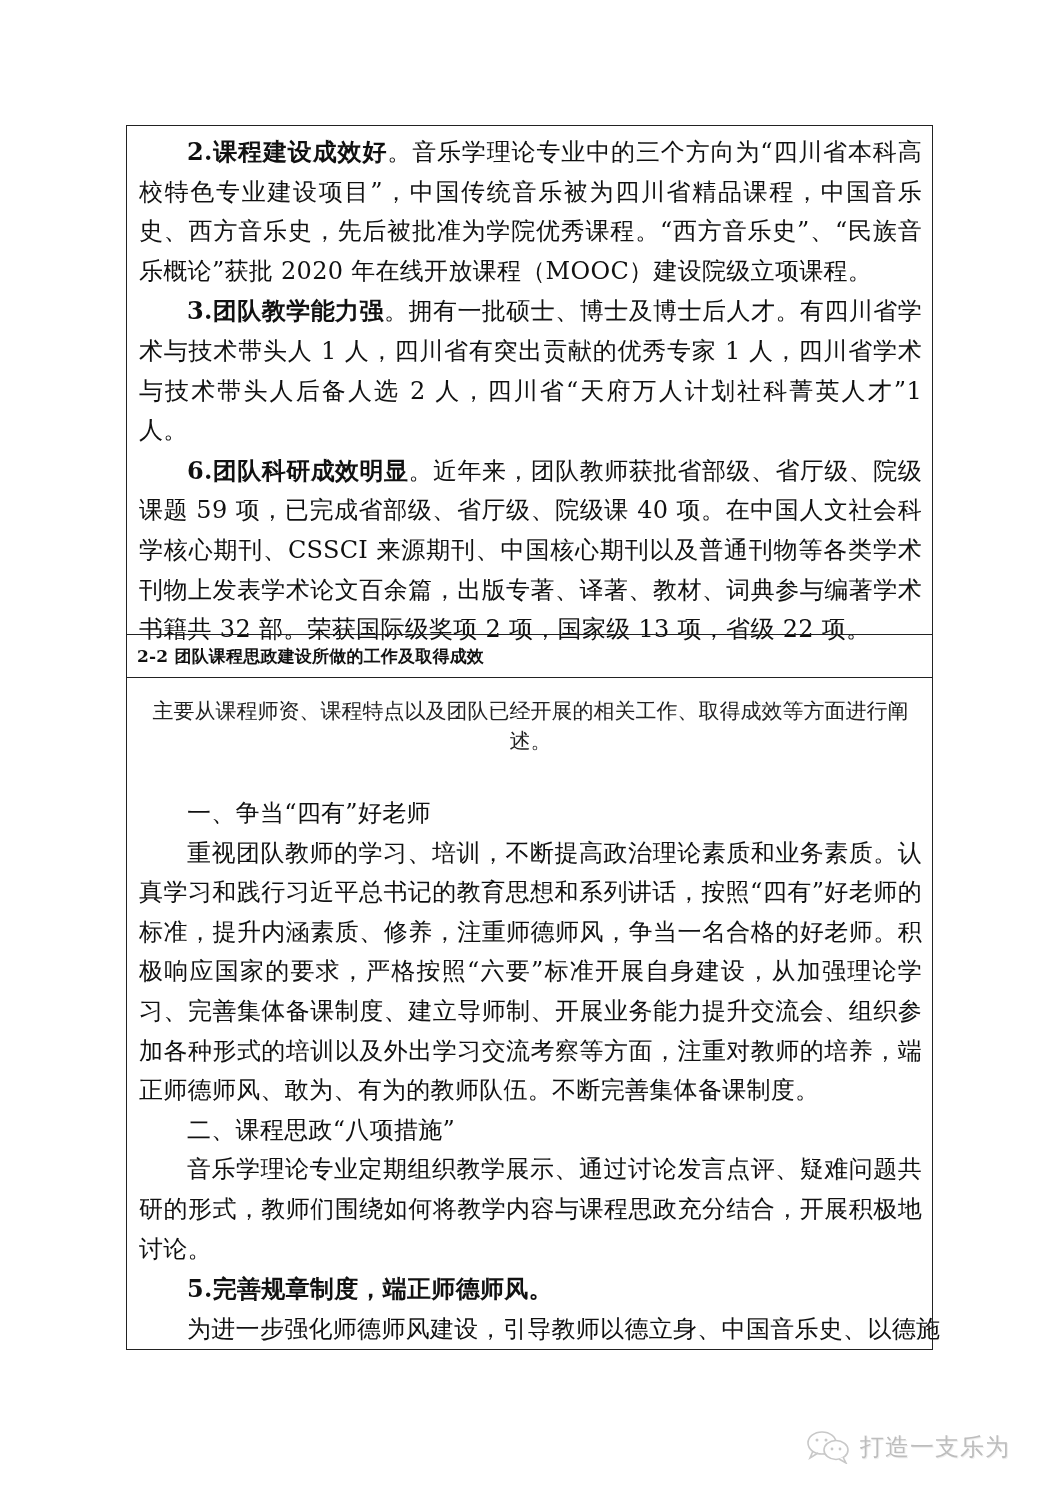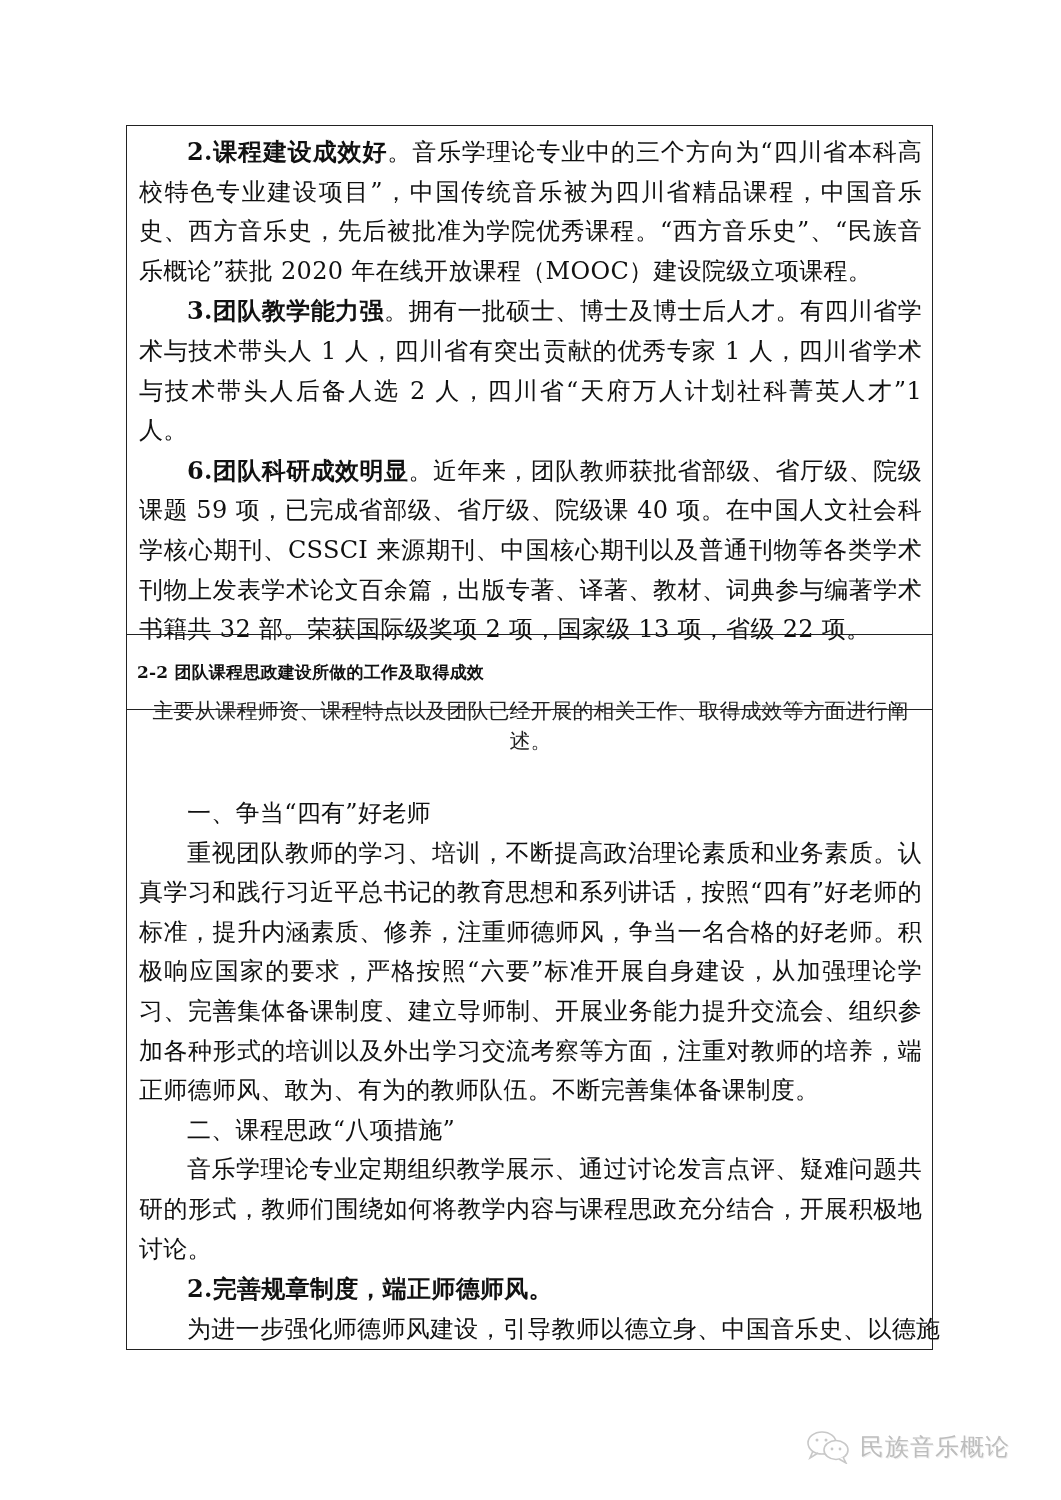--- a/index.html
+++ b/index.html
@@ -2,21 +2,21 @@
 <html><head>
 <meta charset="utf-8">
 <style>
   html, body { margin: 0; padding: 0; background: #ffffff; }
   body { width: 1061px; height: 1500px; position: relative; overflow: hidden;
          font-family: "DejaVu Serif", "Liberation Serif", serif; color: #111; }
   .table { position: absolute; left: 126px; top: 125px; width: 807px; height: 1225px;
            border: 1.5px solid #222; box-sizing: border-box; }
   .cell { position: absolute; left: 0; right: 0; box-sizing: border-box; }
   .cell-top { top: 0; height: 508px; padding: 6px 10px 0 12px; }
-  .cell-head { top: 508px; height: 76px; border-top: 1.5px solid #222; border-bottom: 1.5px solid #222;
+  .cell-head { top: 508px; height: 44px; border-top: 1.5px solid #222; border-bottom: 1.5px solid #222;
                padding: 0 0 0 10px; display: flex; align-items: center; }
   .cell-body { top: 570px; bottom: 0; padding: 0 10px 0 12px; }
   p { margin: 0; font-size: 24px; line-height: 39.6px; text-align: justify; letter-spacing: 0.3px; }
   p.indent { text-indent: 48px; }
   b { font-weight: bold; }
   .head-title { font-size: 17px; font-weight: bold; letter-spacing: 0.2px; }
   .hint { font-size: 21px; line-height: 30px; text-align: center; color: #222; margin-top: 0; }
   .spacer { height: 38px; }
   .watermark { position: absolute; left: 806px; top: 1430px; display: flex; align-items: center; gap: 8px;
                color: #bdbdbd; font-family: "DejaVu Sans", "Liberation Sans", sans-serif; font-size: 24px;
@@ -38,30 +38,30 @@
     <span class="head-title">2-2  团队课程思政建设所做的工作及取得成效</span>
   </div>
 
   <div class="cell cell-body">
     <div class="hint">主要从课程师资、课程特点以及团队已经开展的相关工作、取得成效等方面进行阐述。</div>
     <div class="spacer"></div>
     <p class="indent">一、争当“四有”好老师</p>
     <p class="indent">重视团队教师的学习、培训，不断提高政治理论素质和业务素质。认真学习和践行习近平总书记的教育思想和系列讲话，按照“四有”好老师的标准，提升内涵素质、修养，注重师德师风，争当一名合格的好老师。积极响应国家的要求，严格按照“六要”标准开展自身建设，从加强理论学习、完善集体备课制度、建立导师制、开展业务能力提升交流会、组织参加各种形式的培训以及外出学习交流考察等方面，注重对教师的培养，端正师德师风、敢为、有为的教师队伍。不断完善集体备课制度。</p>
     <p class="indent">二、课程思政“八项措施”</p>
     <p class="indent">音乐学理论专业定期组织教学展示、通过讨论发言点评、疑难问题共研的形式，教师们围绕如何将教学内容与课程思政充分结合，开展积极地讨论。</p>
-    <p class="indent"><b>2.完善规章制度，端正师德师风。</b></p>
+    <p class="indent"><b>5.完善规章制度，端正师德师风。</b></p>
     <p class="indent" style="white-space: nowrap; text-align:left;">为进一步强化师德师风建设，引导教师以德立身、中国音乐史、以德施</p>
   </div>
 </div>
 
 <div class="watermark">
   <svg class="wm-icon" viewBox="0 0 46 34">
     <ellipse cx="16" cy="13" rx="14" ry="11" fill="none" stroke="#c8c8c8" stroke-width="1.6"></ellipse>
     <path d="M7 21 L4 28 L12 23" fill="none" stroke="#c8c8c8" stroke-width="1.6"></path>
     <ellipse cx="30" cy="20" rx="12" ry="9.5" fill="#fff" stroke="#c8c8c8" stroke-width="1.6"></ellipse>
     <path d="M37 27 L40 33 L33 29" fill="#fff" stroke="#c8c8c8" stroke-width="1.6"></path>
     <circle cx="11" cy="10" r="1.5" fill="#c8c8c8"></circle>
     <circle cx="20" cy="10" r="1.5" fill="#c8c8c8"></circle>
     <circle cx="26" cy="19" r="1.4" fill="#c8c8c8"></circle>
     <circle cx="34" cy="19" r="1.4" fill="#c8c8c8"></circle>
   </svg>
-  <span>民族音乐概论</span>
+  <span>打造一支乐为</span>
 </div>
 
 </body></html>

